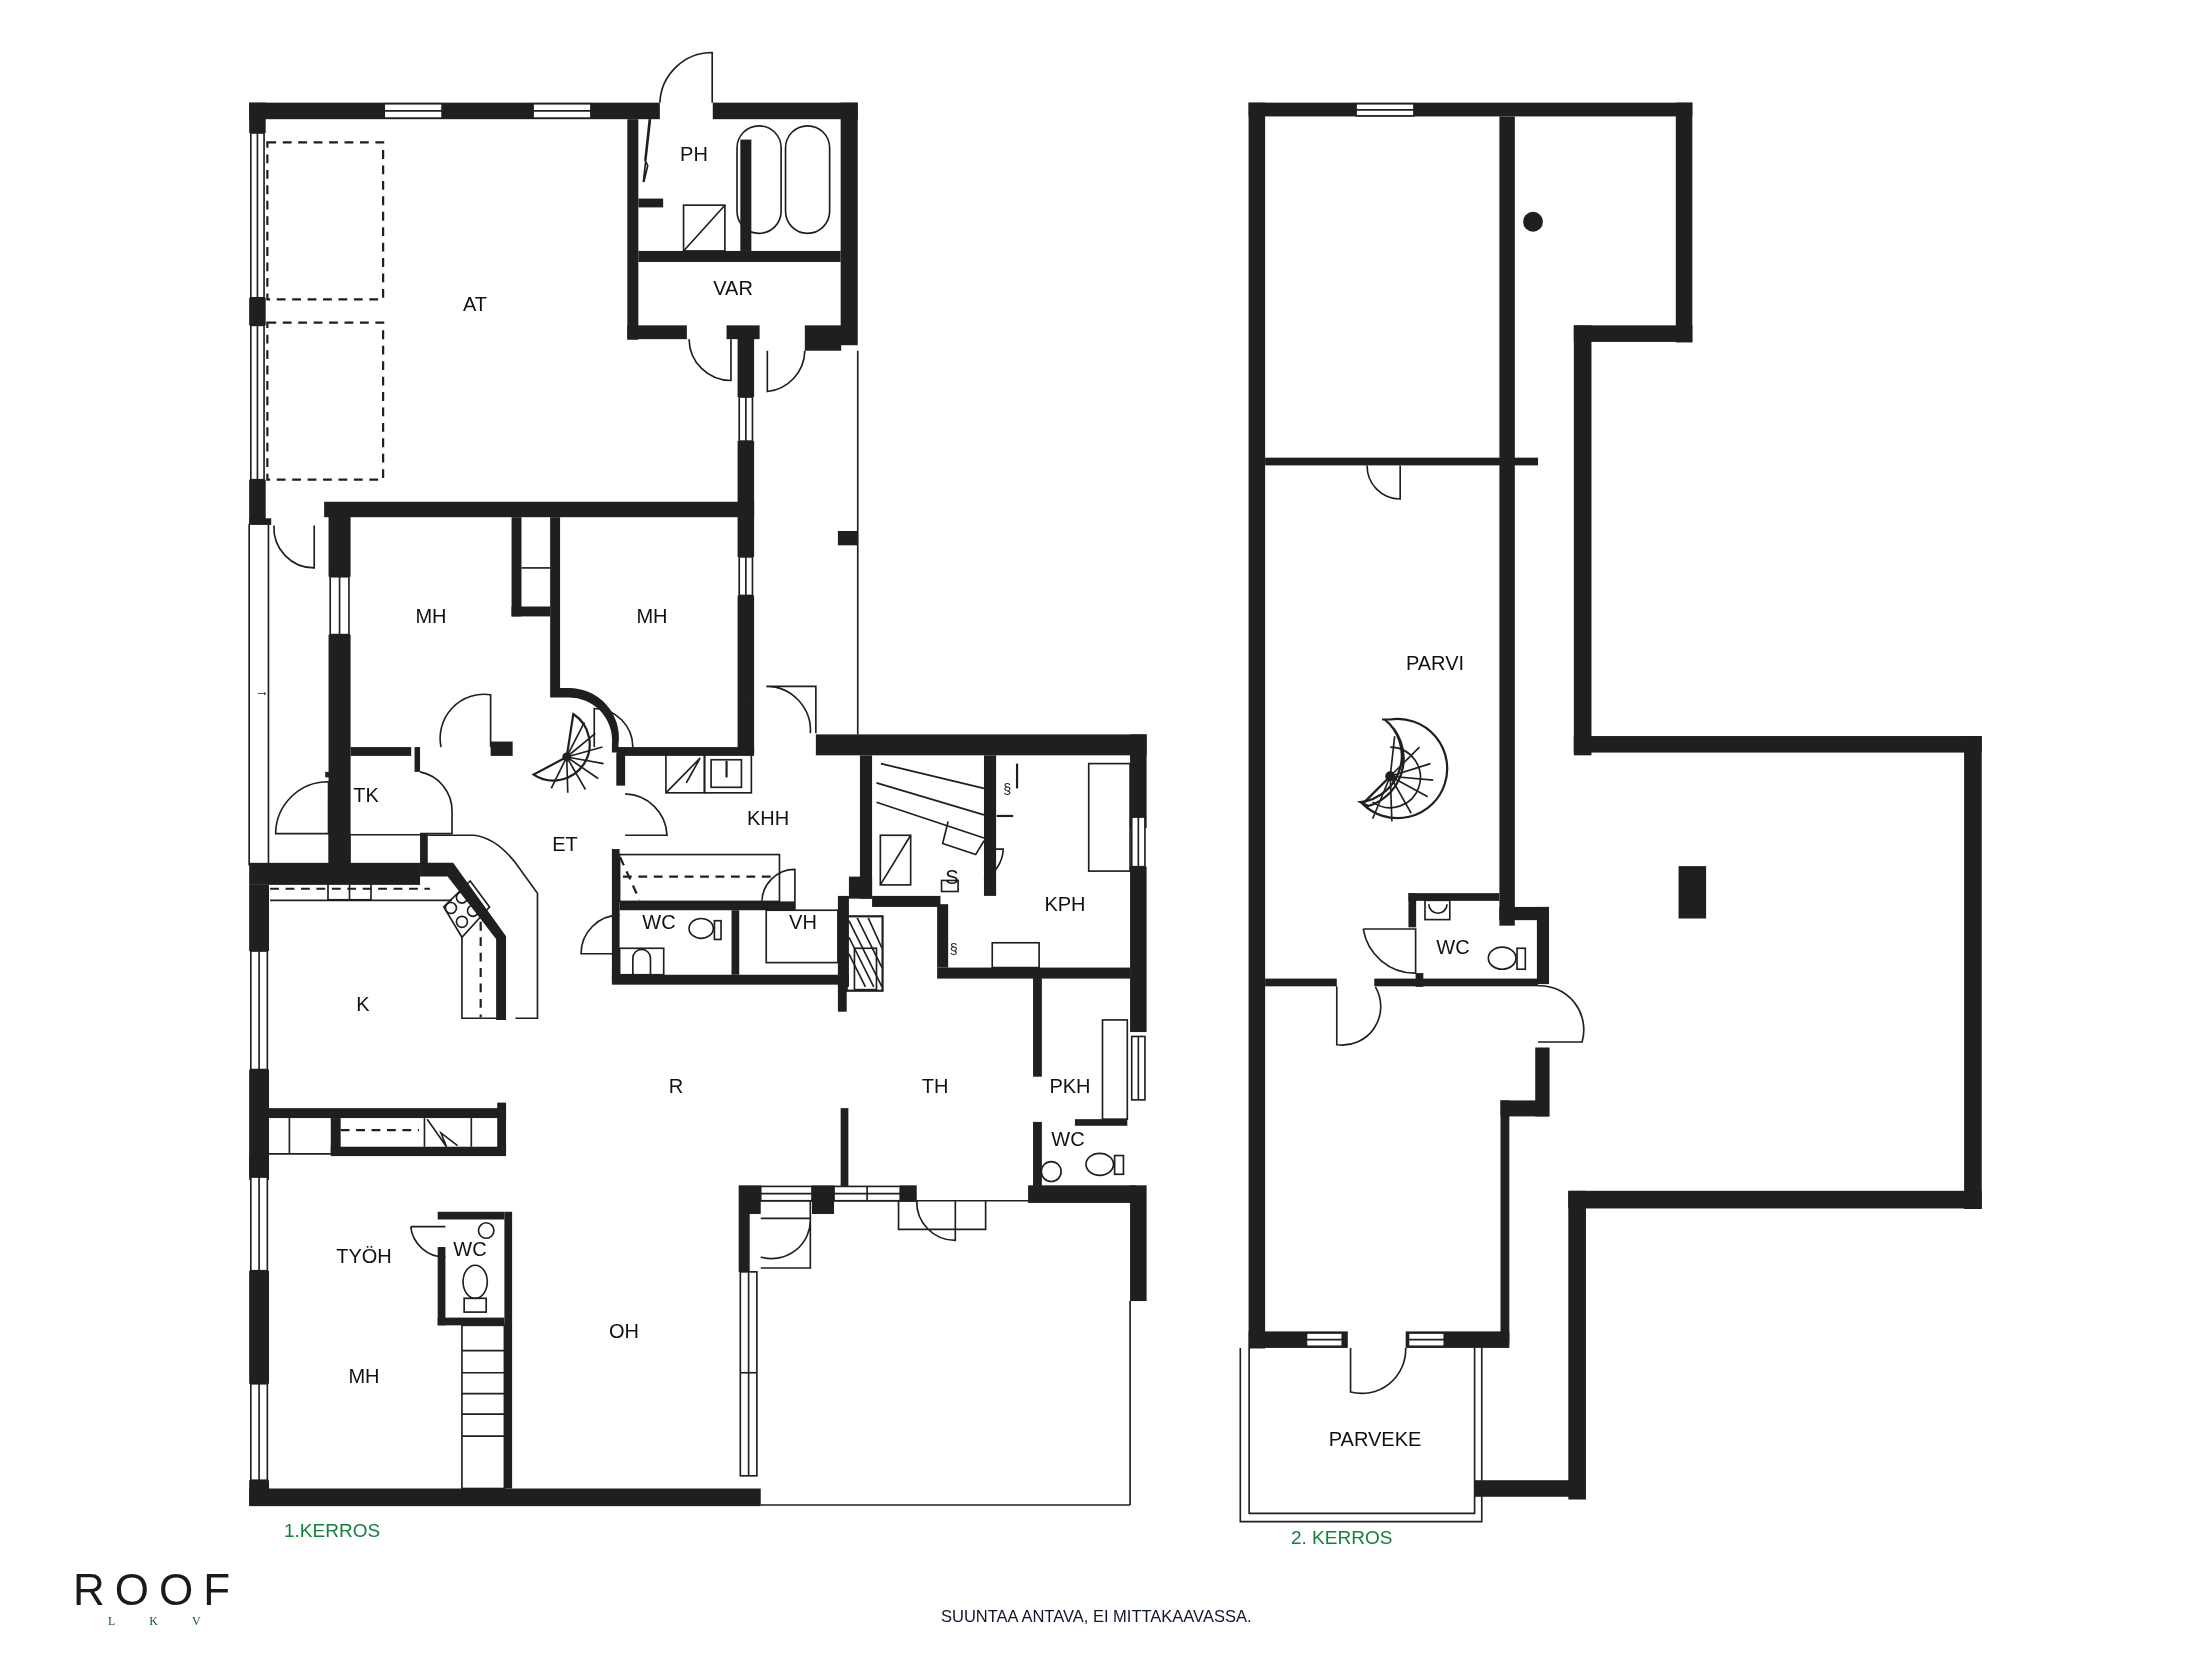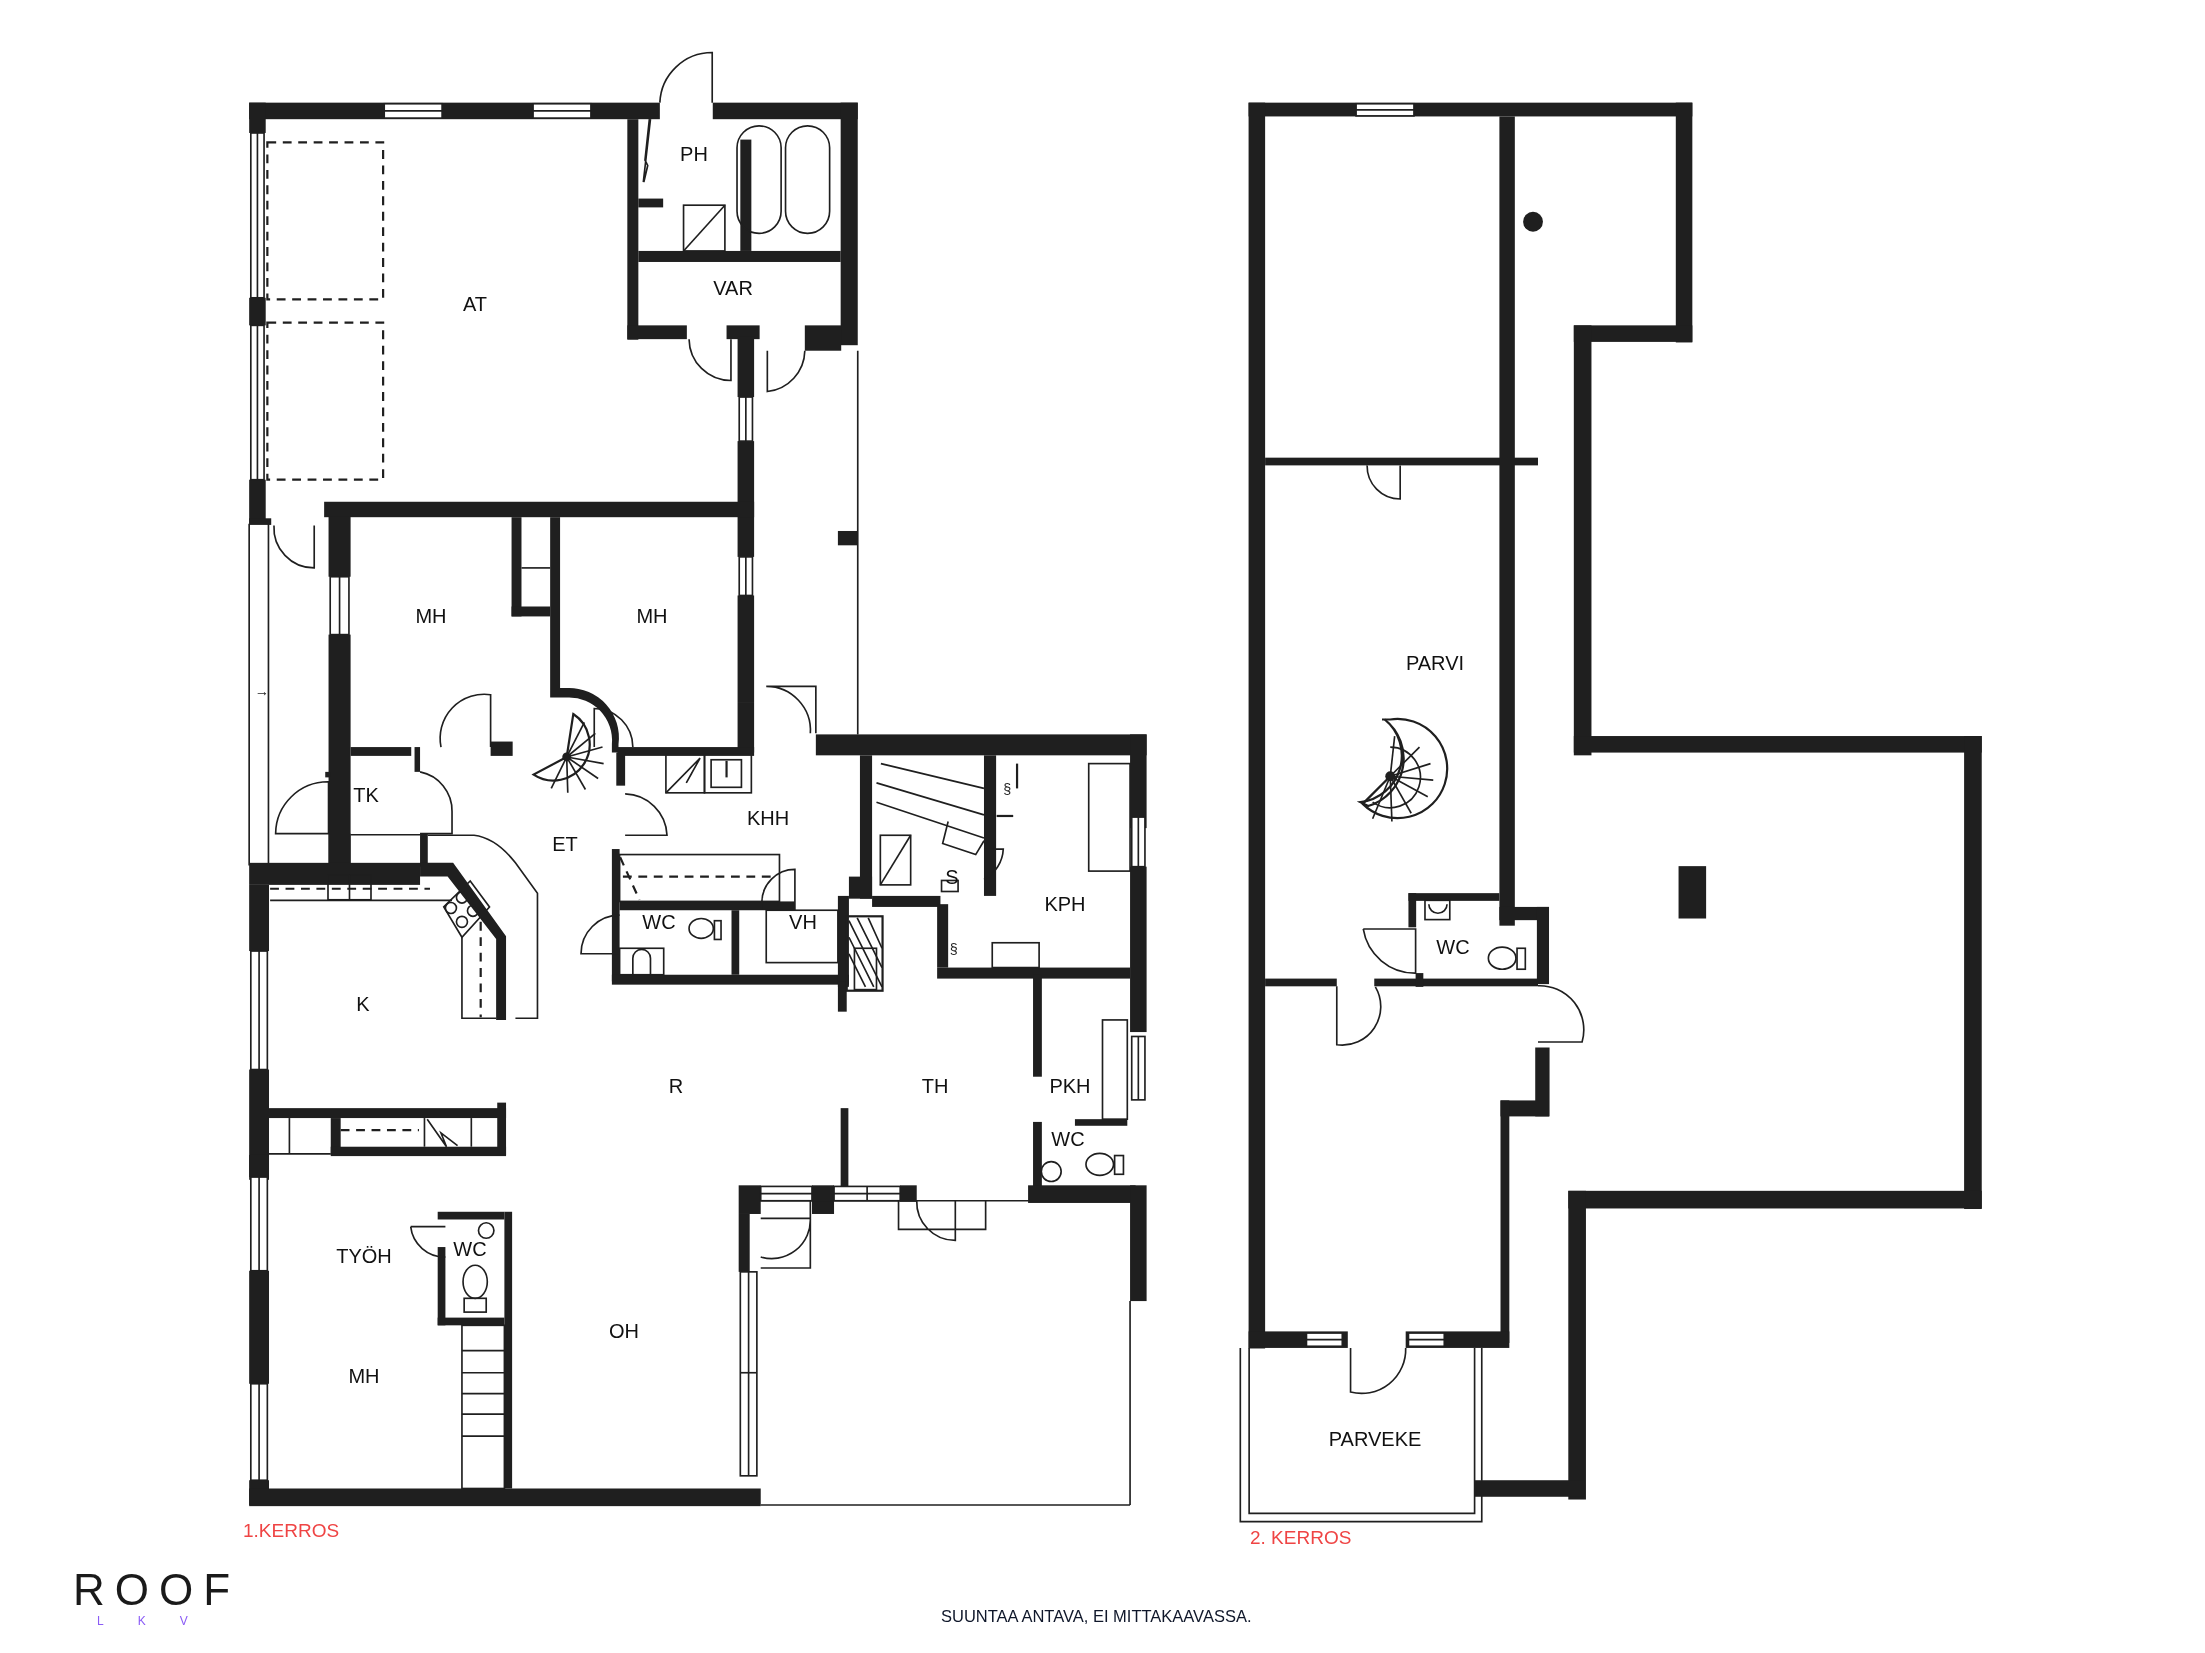--- a/index.html
+++ b/index.html
@@ -4,25 +4,25 @@
 <style>
   html, body { margin: 0; padding: 0; background: #ffffff; }
   body { width: 2205px; height: 1654px; position: relative; overflow: hidden; font-family: "Liberation Sans", sans-serif; }
   #plan { position: absolute; left: 0; top: 0; width: 2205px; height: 1654px; }
   .wall { fill: #1f1f1f; }
   .line { fill: none; stroke: #1f1f1f; stroke-width: 4; }
   .thin { fill: none; stroke: #1f1f1f; stroke-width: 3; }
   .dash { fill: none; stroke: #1f1f1f; stroke-width: 4; stroke-dasharray: 16 12; }
   .win { fill: #ffffff; stroke: #1f1f1f; stroke-width: 3; }
   .room-label { position: absolute; font-family: "Liberation Sans", sans-serif; font-size: 20px; color: #111; transform: translate(-50%, -50%); white-space: nowrap; letter-spacing: 0; }
-  .floor-label { position: absolute; font-family: "Liberation Sans", sans-serif; font-size: 19px; color: #ef4444; white-space: nowrap; }
+  .floor-label { position: absolute; font-family: "Liberation Sans", sans-serif; font-size: 19px; color: #15803d; white-space: nowrap; margin-left: 41px; }
   .disclaimer { position: absolute; left: 941px; top: 1607px; font-size: 16.5px; color: #0f172a; font-family: "Liberation Sans", sans-serif; white-space: nowrap; }
   .logo { position: absolute; left: 73px; top: 1568px; }
   .logo-main { font-family: "Liberation Sans", sans-serif; font-size: 44px; letter-spacing: 10px; color: #1a1a1a; line-height: 1; }
-  .logo-sub { font-family: Liberation Sans, sans-serif; font-size: 12px; letter-spacing: 34px; color: #8b5cf6; margin-left: 24px; margin-top: 2.2px; }
+  .logo-sub { font-family: Liberation Serif, serif; font-size: 12px; letter-spacing: 34px; color: #14532d; margin-left: 35px; margin-top: 2.2px; }
 </style>
 </head>
 <body>
 
 <svg id="plan" viewBox="0 0 4000 3000" xmlns="http://www.w3.org/2000/svg">
 
   <g>
 
     <rect class="wall" x="452" y="186" width="745" height="30"></rect>
     <rect class="wall" x="1293" y="186" width="263" height="30"></rect>

